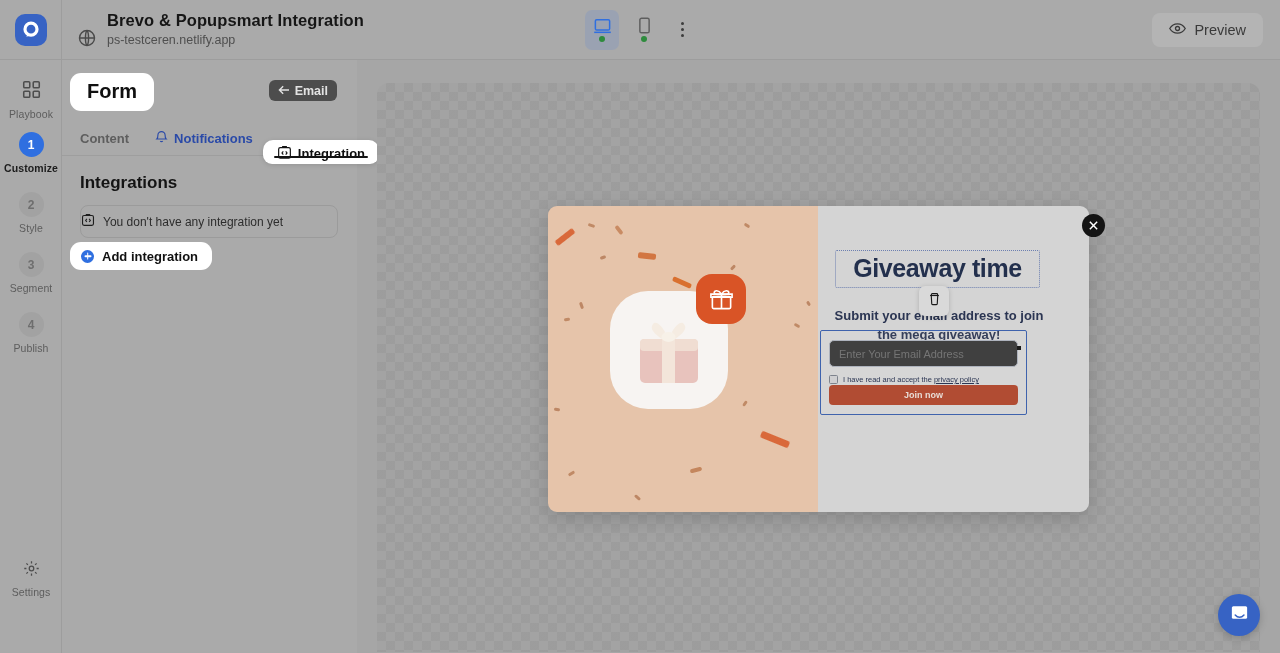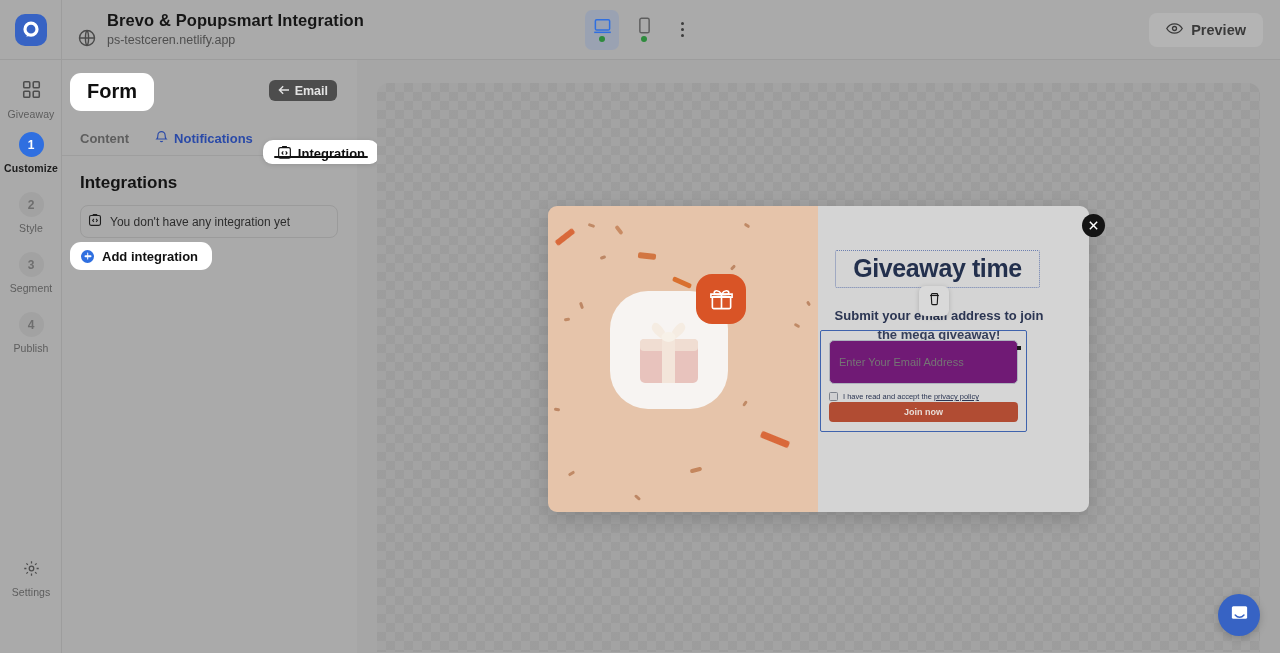--- a/index.html
+++ b/index.html
@@ -52,21 +52,21 @@
     width: 26px; height: 30px; display: flex; flex-direction: column;
     align-items: center; justify-content: center; gap: 3px; cursor: pointer;
   }
   .kebab i { width: 3px; height: 3px; border-radius: 50%; background: #3d3d3d; display: block; }
 
   .preview-btn {
     position: absolute; right: 17px; top: 13px;
     height: 34px; padding: 0 17px; border-radius: 8px;
     background: #b4b4b4; color: #3a3a3a;
     display: flex; align-items: center; gap: 8px;
-    font-size: 14.5px; font-weight: 700; cursor: pointer; border: none;
+    font-size: 14.5px; font-weight: 400; cursor: pointer; border: none;
   }
 
   
   .rail {
     position: absolute; top: 60px; left: 0; width: 62px; height: 593px;
     background: #aaaaaa; border-right: 1px solid #9d9d9d;
   }
   .rail-item {
     width: 62px; padding-top: 12px; display: flex; flex-direction: column;
     align-items: center; gap: 5px; cursor: pointer;
@@ -126,21 +126,21 @@
   }
 
   .section-title {
     position: absolute; top: 113px; left: 18px;
     font-size: 17px; font-weight: 700; color: #141414;
   }
   .empty-box {
     position: absolute; top: 145px; left: 18px;
     width: 258px; height: 33px; border-radius: 8px;
     border: 1px solid #9b9b9b;
-    display: flex; align-items: center; gap: 8px; padding-left: 7px;
+    display: flex; align-items: center; gap: 8px; padding-left: 0;
     font-size: 12px; color: #2d2d2d;
   }
   .add-btn {
     position: absolute; top: 182px; left: 8px;
     height: 28px; padding: 0 14px 0 11px; border-radius: 11px;
     background: #ffffff; border: none; cursor: pointer;
     display: flex; align-items: center; gap: 8px;
     font-size: 13px; font-weight: 600; color: #111;
   }
   .plus-ic {
@@ -215,22 +215,22 @@
     position: absolute; left: 6px; top: 101px; width: 230px;
     text-align: center; font-size: 13px; font-weight: 700; color: #2b3552;
     line-height: 1.45;
   }
   .form-block {
     position: absolute; left: 2px; top: 124px; width: 207px;
     border: 1.6px solid #3f63ad; border-radius: 2px;
     padding: 9px 8px 9px; background: rgba(255,255,255,.05);
   }
   .email-input {
-    width: 100%; height: 44px; border-radius: 5px;
-    border: 1px solid #aeb3bd; background: #701a75;
+    width: 100%; height: 27px; border-radius: 5px;
+    border: 1px solid #aeb3bd; background: #404040;
     font-size: 11px; color: #9196a1; padding: 0 9px;
     font-family: "Liberation Sans", sans-serif;
   }
   .handle-dot {
     position: absolute; right: -3px; top: 6px;
     width: 4px; height: 4px; background: #1b1b1b;
   }
   .consent { display: flex; align-items: center; gap: 5px; margin-top: 8px; }
   .consent .cb {
     width: 9px; height: 9px; border: 1px solid #7d828c; border-radius: 1.5px;
@@ -328,21 +328,21 @@
 
     <div class="rail-item" style="position:absolute;top:8px;left:0;">
       <span class="rail-icon">
         <svg width="19" height="19" viewBox="0 0 22 22" fill="none" stroke="#4d4d4d" stroke-width="1.8">
           <rect x="2" y="2" width="7" height="7" rx="1.3"></rect>
           <rect x="13" y="2" width="7" height="7" rx="1.3"></rect>
           <rect x="2" y="13" width="7" height="7" rx="1.3"></rect>
           <rect x="13" y="13" width="7" height="7" rx="1.3"></rect>
         </svg>
       </span>
-      <span class="rail-label">Giveaway</span>
+      <span class="rail-label">Playbook</span>
     </div>
 
     <div class="rail-item" style="position:absolute;top:60px;left:0;">
       <span class="rail-num active">1</span>
       <span class="rail-label active">Customize</span>
     </div>
 
     <div class="rail-item" style="position:absolute;top:120px;left:0;">
       <span class="rail-num">2</span>
       <span class="rail-label">Style</span>

